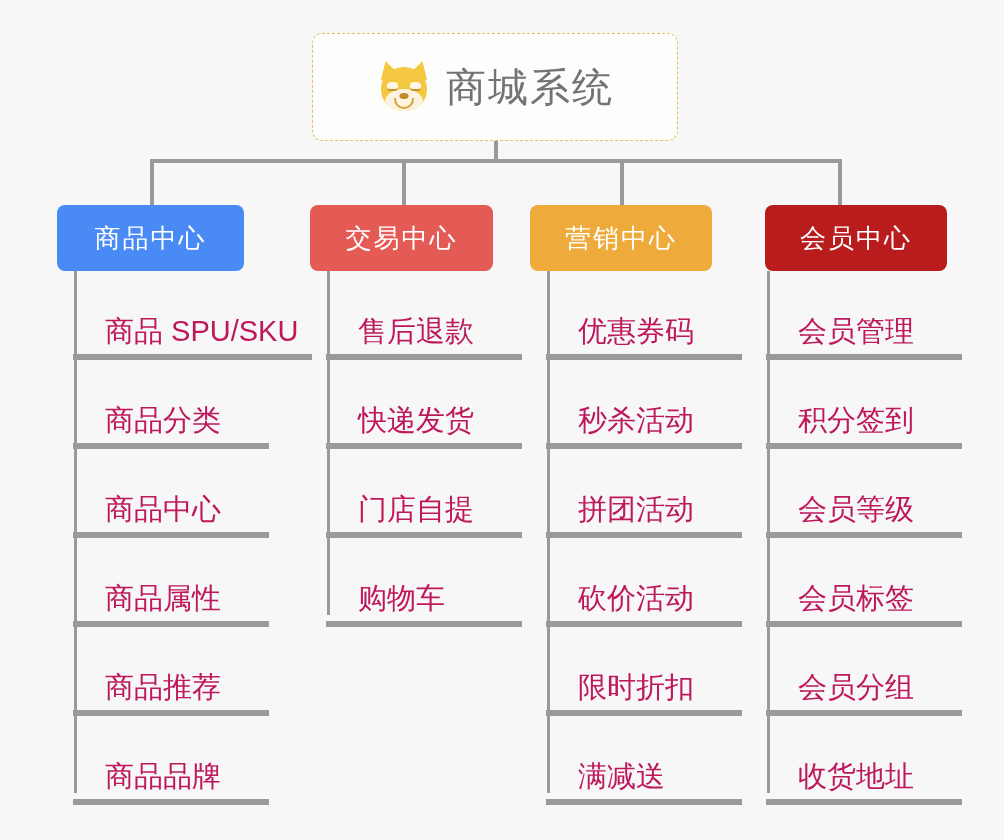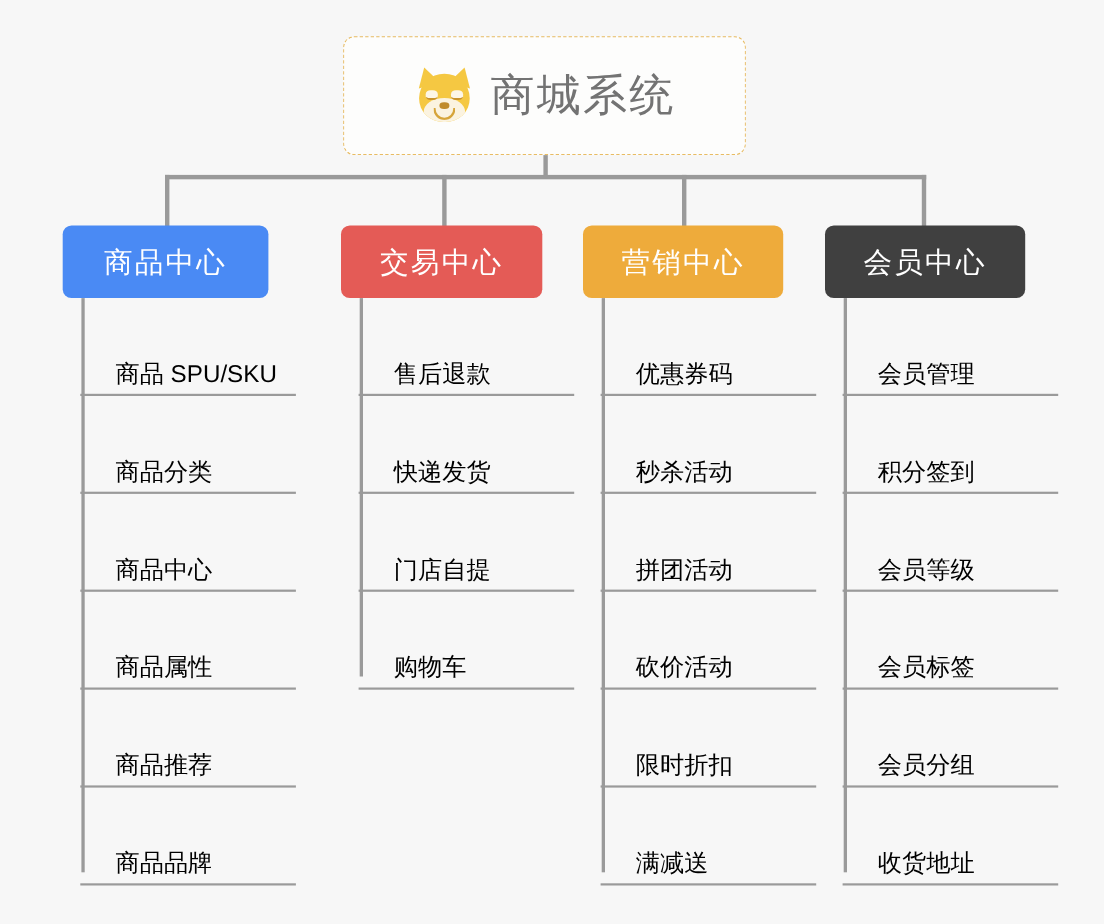--- a/index.html
+++ b/index.html
@@ -167,24 +167,24 @@
     height: 89px;
     box-sizing: border-box;
     display: flex;
     align-items: flex-end;
   }
   .leaf-label {
     position: relative;
     display: inline-block;
     min-width: 150px;
     padding: 0 14px 6px 32px;
-    font-size: 22px;
-    color: #000000;
+    font-size: 29px;
+    color: #be185d;
     white-space: nowrap;
-    border-bottom: 2px solid #be185d;
+    border-bottom: 6px solid #be185d;
     margin-left: -1px;
     line-height: 1.1;
   }
 </style>
 </head>
 <body style="background: rgb(247, 247, 247);">
 
 <div id="canvas">
 
   <div class="root-node" style="background: rgb(253, 253, 252); border-color: rgb(232, 188, 99);">
@@ -279,21 +279,21 @@
       <div class="leaf-item">
         <span class="leaf-label" style="border-bottom-color: rgb(154, 154, 154);">限时折扣</span>
       </div>
       <div class="leaf-item">
         <span class="leaf-label" style="border-bottom-color: rgb(154, 154, 154);">满减送</span>
       </div>
     </div>
   </div>
 
   <div class="column col-3" style="left:750px;">
-    <div class="cat-box" style="background: #404040;">
+    <div class="cat-box" style="background: #b91c1c; margin-left: 15px;">
       <span>会员中心</span>
     </div>
     <div class="leaf-list">
       <div class="trunk" style="background: rgb(154, 154, 154);"></div>
       <div class="leaf-item">
         <span class="leaf-label" style="border-bottom-color: rgb(154, 154, 154);">会员管理</span>
       </div>
       <div class="leaf-item">
         <span class="leaf-label" style="border-bottom-color: rgb(154, 154, 154);">积分签到</span>
       </div>

